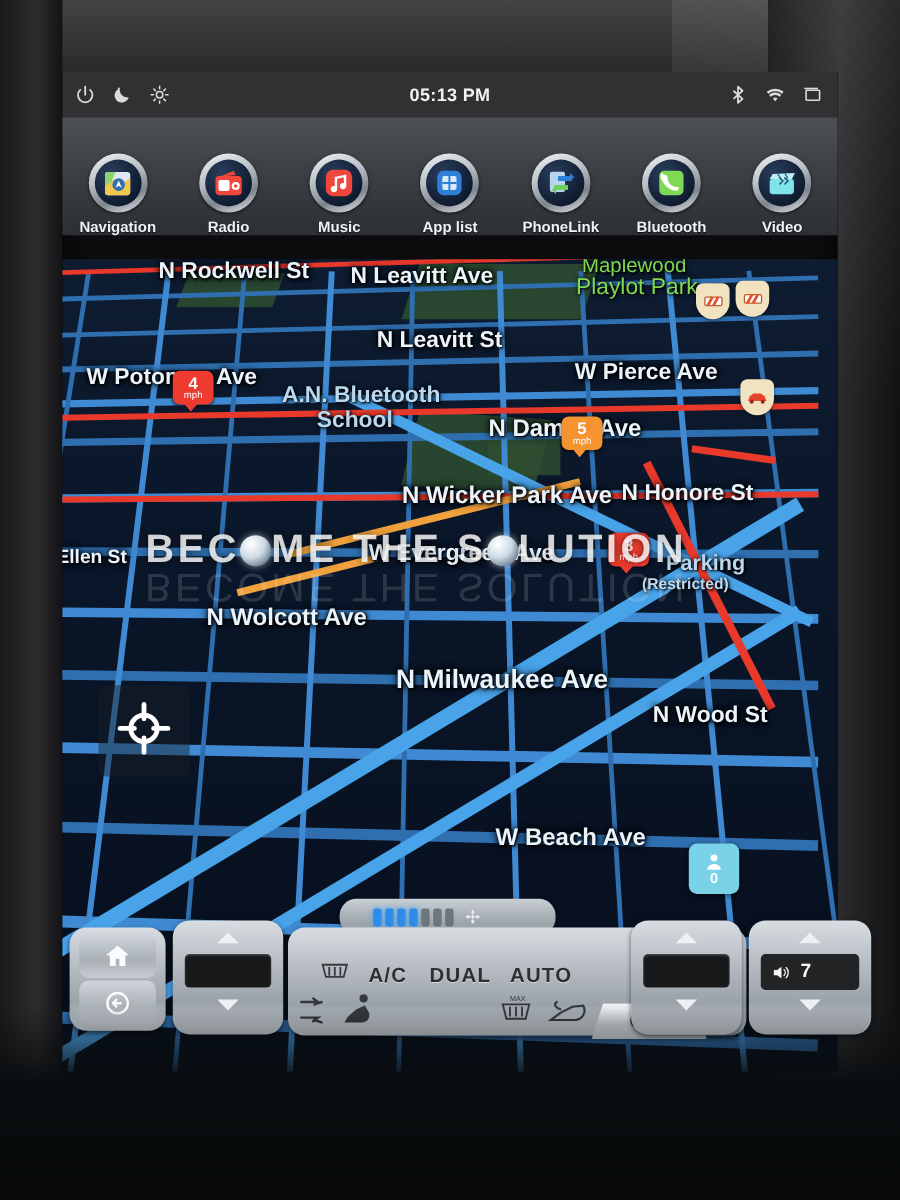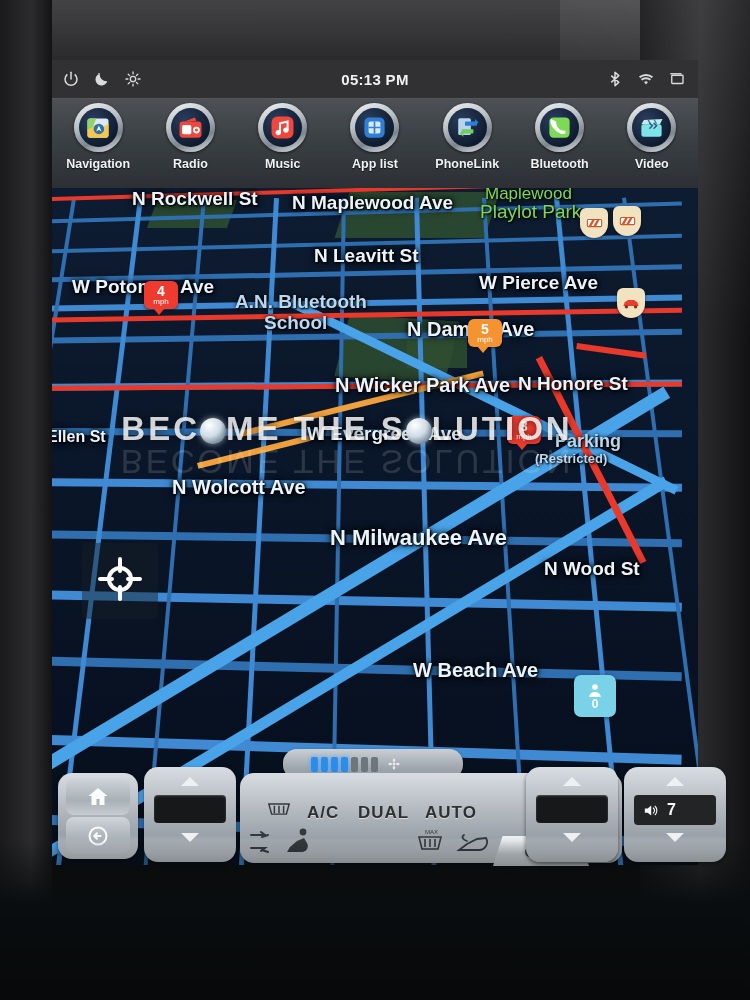--- a/index.html
+++ b/index.html
@@ -28,35 +28,35 @@
      border-bottom:1px solid #55565a;}
   #statusbar .left{position:absolute;left:10px;top:0;height:38px;display:flex;align-items:center;gap:13px;}
   #statusbar .right{position:absolute;right:12px;top:0;height:38px;display:flex;align-items:center;gap:13px;}
   #clock{position:absolute;left:0;right:0;top:0;height:38px;display:flex;align-items:center;
      justify-content:center;color:#f2f2f2;font-size:15px;font-weight:bold;letter-spacing:.3px;}
   .sicon{width:18px;height:18px;display:block;opacity:.92;}
 
   
   #dock{position:relative;height:85px;
      background:linear-gradient(180deg,#4d5156 0%,#3b4045 45%,#2c3035 100%);
-     display:flex;align-items:flex-start;padding-top:4px;}
+     display:flex;align-items:flex-end;padding-top:12px;}
   .app{flex:1;display:flex;flex-direction:column;align-items:center;}
   .app .ring{width:49px;height:49px;border-radius:50%;
      background:linear-gradient(160deg,#f2f4f6 0%,#b9bfc5 40%,#7d858c 70%,#e6eaee 100%);
      display:flex;align-items:center;justify-content:center;
      box-shadow:0 1px 3px rgba(0,0,0,.6);}
   .app .inner{width:39px;height:39px;border-radius:50%;
      background:radial-gradient(circle at 35% 30%,#2a3d5c,#0e1a2d 75%);
      display:flex;align-items:center;justify-content:center;overflow:hidden;}
   .app .lbl{margin-top:5px;color:#f0f2f4;font-size:12.5px;font-weight:bold;
      text-shadow:0 1px 1px rgba(0,0,0,.8);white-space:nowrap;}
 
   
   #map{position:relative;height:677px;overflow:hidden;
-     background:linear-gradient(180deg,#0e1c31 0%,#0a1629 40%,#060e1c 100%);}
+     background:linear-gradient(180deg,#0e1c31 0%,#0a1629 40%,#060e1c 100%);margin-top:20px;}
   #mapperspective{position:absolute;inset:-10px;}
   .road{position:absolute;background:#2f6fb0;transform-origin:0 0;}
   .road.major{background:#3f8ad2;}
   .road.hw{background:#49a3e8;}
   .park{position:absolute;background:#2e4d30;opacity:.85;}
   .traffic-red{position:absolute;background:#e8392b;transform-origin:0 0;}
   .traffic-orange{position:absolute;background:#f0a03c;transform-origin:0 0;}
 
   .lbl-st{position:absolute;color:#ecf4fb;font-weight:bold;white-space:nowrap;
      text-shadow:0 0 4px #000,0 0 8px #000,1px 1px 2px #000;}
@@ -321,21 +321,21 @@
         <div class="traffic-red" style="left:-20px;top:20px;width:660px;height:4px;transform:rotate(-1.7deg);"></div>
         <div class="traffic-red" style="left:-20px;top:140px;width:660px;height:5px;transform:rotate(-0.9deg);"></div>
         <div class="traffic-red" style="left:-20px;top:208px;width:660px;height:5px;transform:rotate(-0.4deg);"></div>
         <div class="traffic-orange" style="left:198px;top:253px;width:250px;height:6px;transform:rotate(-14deg);"></div>
         <div class="traffic-orange" style="left:155px;top:285px;width:120px;height:6px;transform:rotate(-14deg);"></div>
         <div class="traffic-red" style="left:500px;top:178px;width:230px;height:7px;transform:rotate(63deg);transform-origin:0 0;"></div>
         <div class="traffic-red" style="left:535px;top:165px;width:70px;height:6px;transform:rotate(8deg);"></div>
       </div>
 
       <div class="lbl-st" style="left:80px;top:0px;font-size:19px;">N Rockwell St</div>
-      <div class="lbl-st" style="left:240px;top:4px;font-size:19px;">N Maplewood Ave</div>
+      <div class="lbl-st" style="left:240px;top:4px;font-size:19px;">N Leavitt Ave</div>
       <div class="lbl-st" style="left:262px;top:57px;font-size:19px;">N Leavitt St</div>
       <div class="lbl-st" style="left:427px;top:84px;font-size:19px;">W Pierce Ave</div>
       <div class="lbl-st" style="left:20px;top:88px;font-size:19px;">W Potomac Ave</div>
       <div class="lbl-st" style="left:355px;top:130px;font-size:20px;">N Damen Ave</div>
       <div class="lbl-st" style="left:283px;top:186px;font-size:20px;">N Wicker Park Ave</div>
       <div class="lbl-st" style="left:466px;top:185px;font-size:19px;">N Honore St</div>
       <div class="lbl-st" style="left:255px;top:235px;font-size:19px;">W Evergreen Ave</div>
       <div class="lbl-st" style="left:-5px;top:240px;font-size:16px;">Ellen St</div>
       <div class="lbl-st" style="left:278px;top:337px;font-size:22px;">N Milwaukee Ave</div>
       <div class="lbl-st" style="left:120px;top:288px;font-size:20px;">N Wolcott Ave</div>

